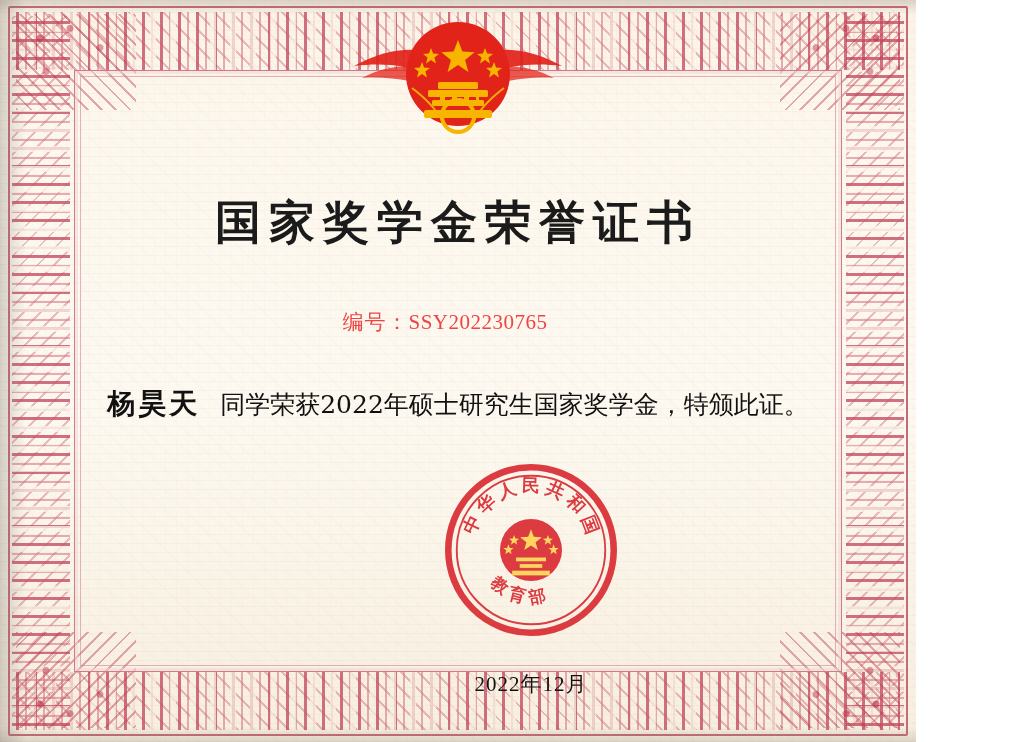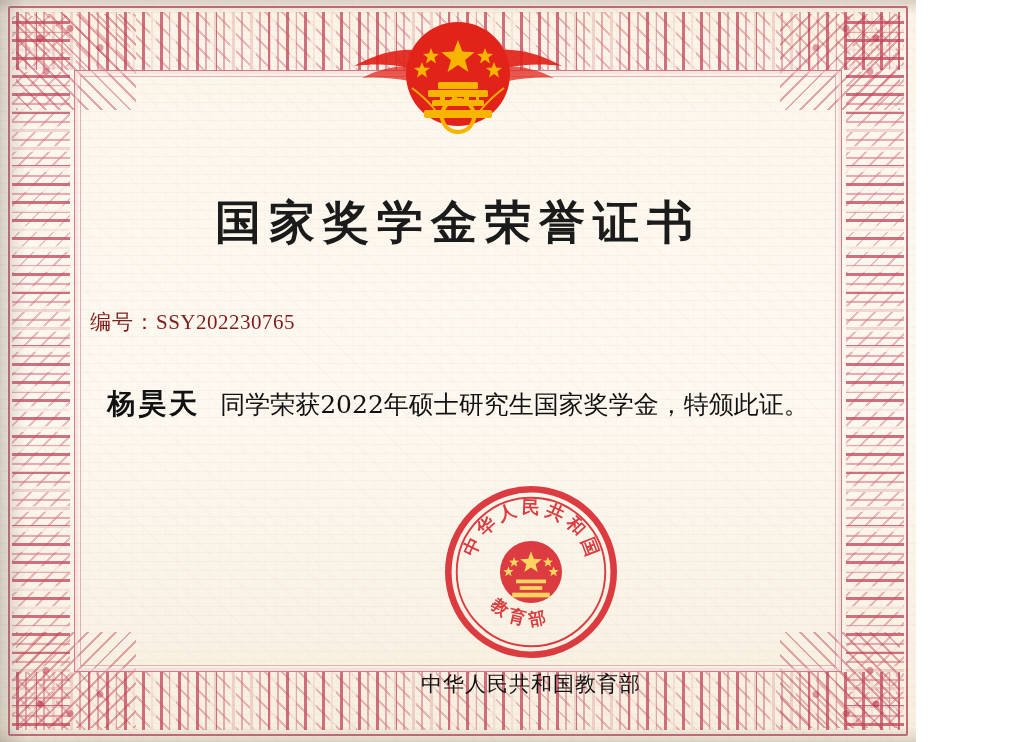--- a/index.html
+++ b/index.html
@@ -142,24 +142,24 @@
     text-align: center;
     margin-top: 106px;
     font-size: 46px;
     letter-spacing: 8px;
     font-weight: 700;
     color: #1b1b1b;
     font-family: "DejaVu Serif", "Liberation Serif", serif;
   }
   .serial-row {
     margin-top: 54px;
-    text-align: left;
+    text-align: center;
     padding-right: 26px;
     font-size: 21px;
-    color: #7f1d1d;
+    color: #ef4444;
     letter-spacing: 1px;
   }
   .serial-label { font-family: "DejaVu Serif","Liberation Serif",serif; }
   .serial-value { font-family: "Liberation Serif","DejaVu Serif",serif; letter-spacing: .5px; }
 
   .body-line {
     margin-top: 46px;
     text-align: center;
     font-size: 25px;
     color: #111;
@@ -323,20 +323,20 @@
           <text font-family="&quot;DejaVu Serif&quot;, &quot;Liberation Serif&quot;, serif" font-size="19" font-weight="700" fill="#d8232a" letter-spacing="5">
             <textPath href="#sealArcTop" startOffset="8%">中华人民共和国</textPath>
           </text>
           <text font-family="&quot;DejaVu Serif&quot;, &quot;Liberation Serif&quot;, serif" font-size="18" font-weight="700" fill="#d8232a" letter-spacing="6">
             <textPath href="#sealArcBottom" startOffset="22%">教育部</textPath>
           </text>
         </g>
       </svg>
     </div>
 
-    <div class="issuer">中华人民共和国教育部</div>
-
+
+    <div class="issue-date">2022年12月</div>
   </div>
 
   <div class="edge-shadow-left"></div>
   <div class="edge-shadow-top"></div>
   <div class="edge-shadow-bottom"></div>
 </div>
 
 </body></html>

